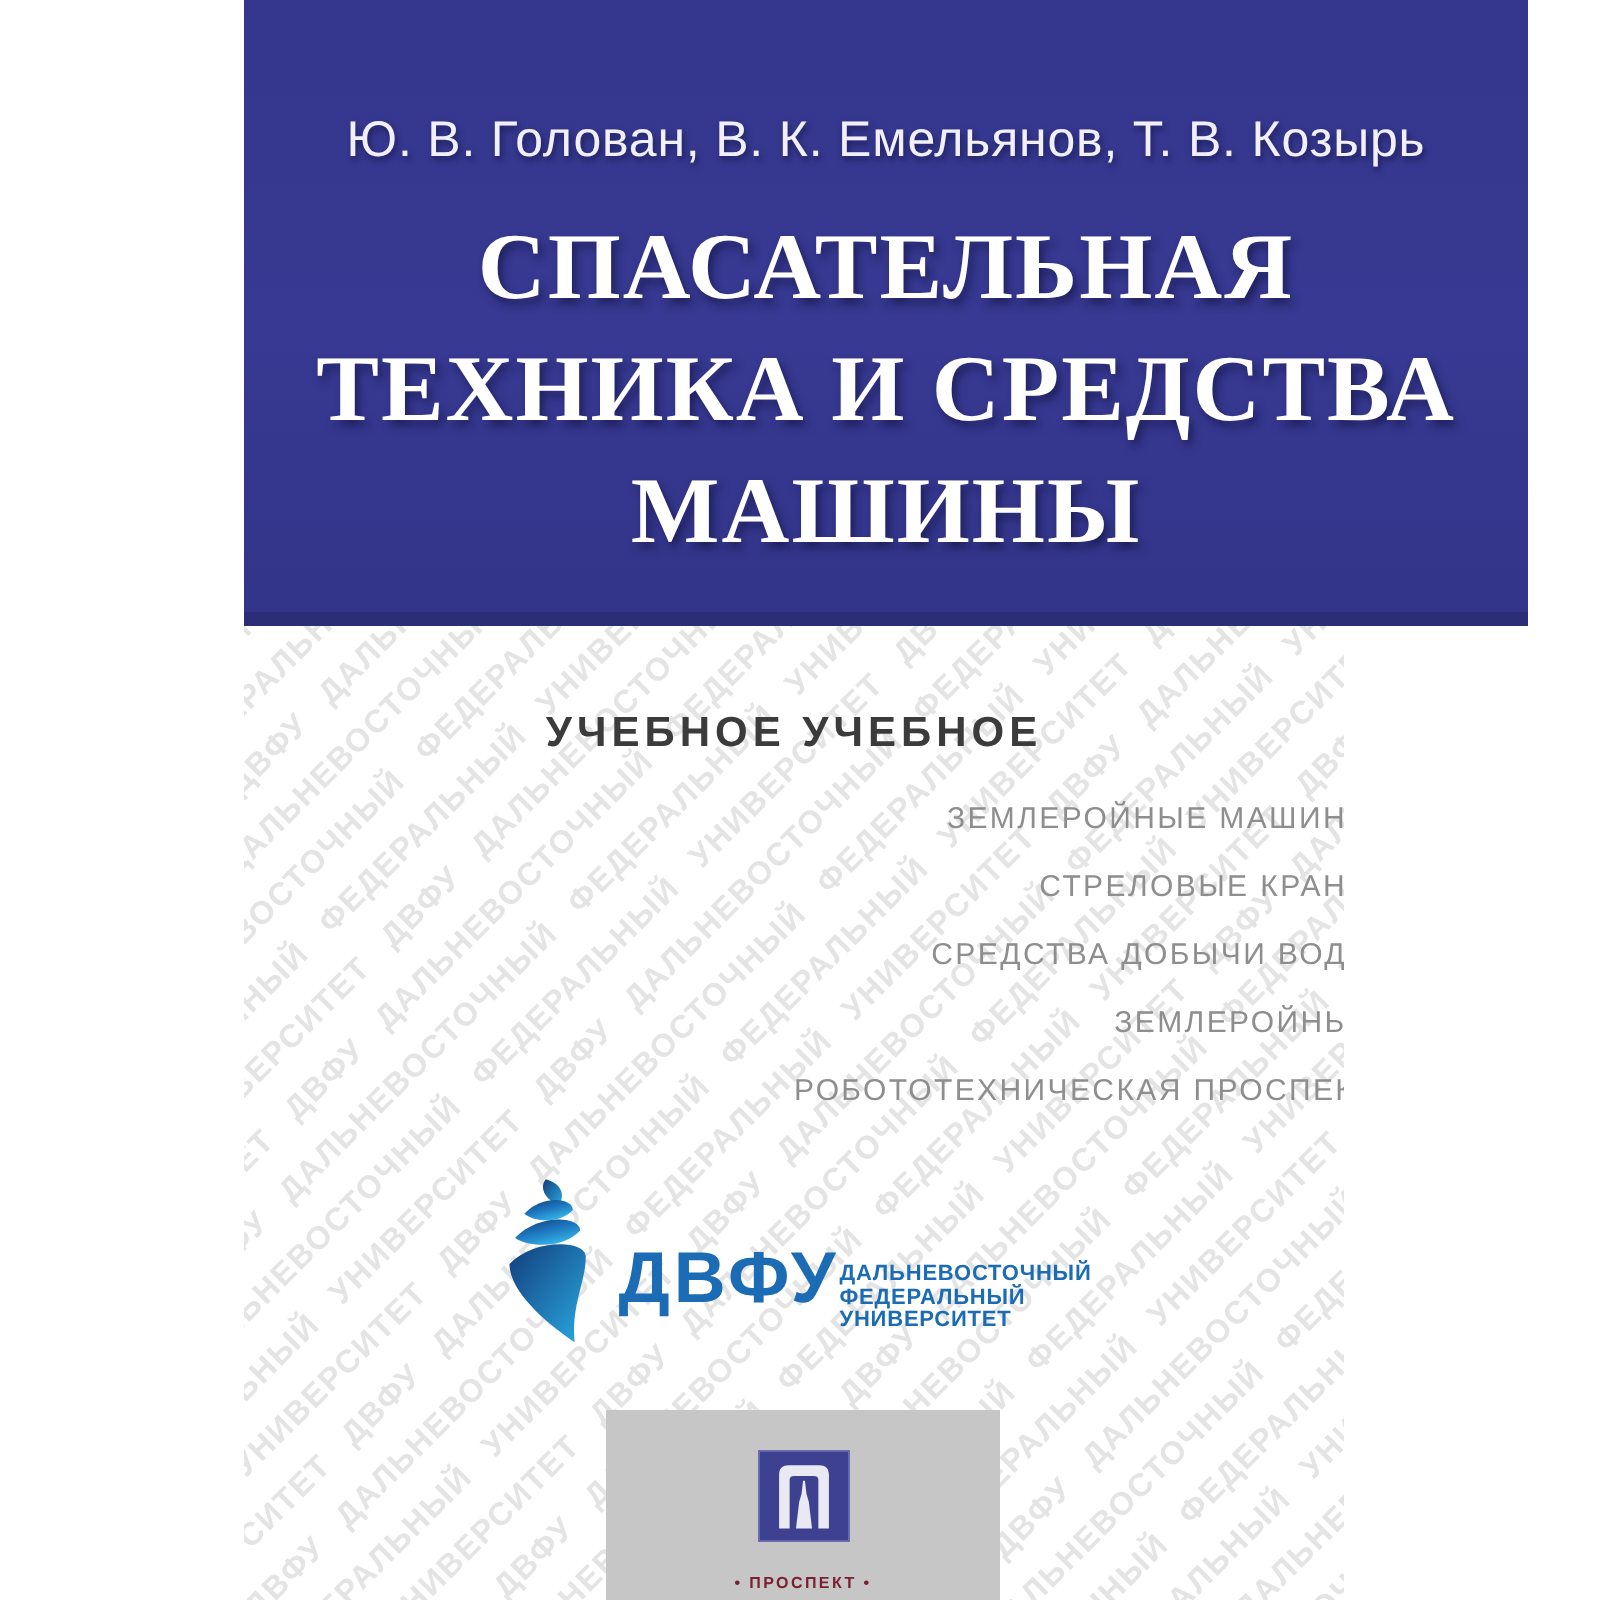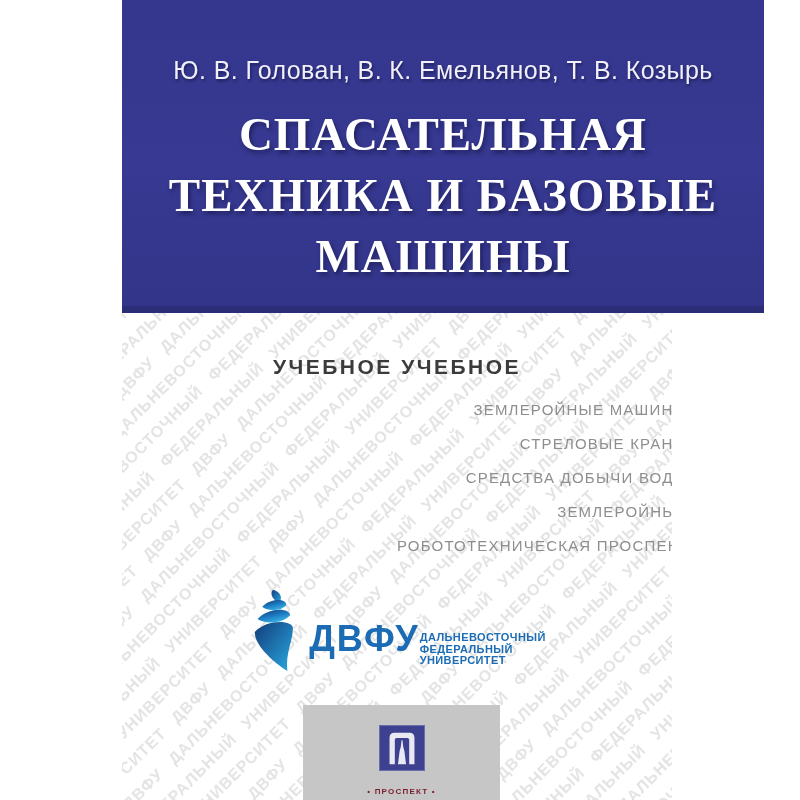--- a/index.html
+++ b/index.html
@@ -55,21 +55,21 @@
 </head>
 <body>
 
 <div class="page">
   <div class="cover">
 
     <div class="blue-panel">
       <div class="authors">Ю. В. Голован, В. К. Емельянов, Т. В. Козырь</div>
       <div class="book-title">
         <span>СПАСАТЕЛЬНАЯ</span>
-        <span>ТЕХНИКА И БАЗОВЫЕ</span>
+        <span>ТЕХНИКА И СРЕДСТВА</span>
         <span>МАШИНЫ</span>
       </div>
     </div>
 
     <div class="lower">
       <div class="watermark" style="color: rgb(228, 228, 228);">
           <div class="wm-row" style="margin-left: 0px;">ДВФУ ДАЛЬНЕВОСТОЧНЫЙ ФЕДЕРАЛЬНЫЙ УНИВЕРСИТЕТ   ДВФУ ДАЛЬНЕВОСТОЧНЫЙ ФЕДЕРАЛЬНЫЙ УНИВЕРСИТЕТ   ДВФУ ДАЛЬНЕВОСТОЧНЫЙ ФЕДЕРАЛЬНЫЙ УНИВЕРСИТЕТ   ДВФУ ДАЛЬНЕВОСТОЧНЫЙ ФЕДЕРАЛЬНЫЙ УНИВЕРСИТЕТ   ДВФУ ДАЛЬНЕВОСТОЧНЫЙ ФЕДЕРАЛЬНЫЙ УНИВЕРСИТЕТ   </div>
           <div class="wm-row" style="margin-left: -95px;">ДВФУ ДАЛЬНЕВОСТОЧНЫЙ ФЕДЕРАЛЬНЫЙ УНИВЕРСИТЕТ   ДВФУ ДАЛЬНЕВОСТОЧНЫЙ ФЕДЕРАЛЬНЫЙ УНИВЕРСИТЕТ   ДВФУ ДАЛЬНЕВОСТОЧНЫЙ ФЕДЕРАЛЬНЫЙ УНИВЕРСИТЕТ   ДВФУ ДАЛЬНЕВОСТОЧНЫЙ ФЕДЕРАЛЬНЫЙ УНИВЕРСИТЕТ   ДВФУ ДАЛЬНЕВОСТОЧНЫЙ ФЕДЕРАЛЬНЫЙ УНИВЕРСИТЕТ   </div>
           <div class="wm-row" style="margin-left: -190px;">ДВФУ ДАЛЬНЕВОСТОЧНЫЙ ФЕДЕРАЛЬНЫЙ УНИВЕРСИТЕТ   ДВФУ ДАЛЬНЕВОСТОЧНЫЙ ФЕДЕРАЛЬНЫЙ УНИВЕРСИТЕТ   ДВФУ ДАЛЬНЕВОСТОЧНЫЙ ФЕДЕРАЛЬНЫЙ УНИВЕРСИТЕТ   ДВФУ ДАЛЬНЕВОСТОЧНЫЙ ФЕДЕРАЛЬНЫЙ УНИВЕРСИТЕТ   ДВФУ ДАЛЬНЕВОСТОЧНЫЙ ФЕДЕРАЛЬНЫЙ УНИВЕРСИТЕТ   </div>
           <div class="wm-row" style="margin-left: -285px;">ДВФУ ДАЛЬНЕВОСТОЧНЫЙ ФЕДЕРАЛЬНЫЙ УНИВЕРСИТЕТ   ДВФУ ДАЛЬНЕВОСТОЧНЫЙ ФЕДЕРАЛЬНЫЙ УНИВЕРСИТЕТ   ДВФУ ДАЛЬНЕВОСТОЧНЫЙ ФЕДЕРАЛЬНЫЙ УНИВЕРСИТЕТ   ДВФУ ДАЛЬНЕВОСТОЧНЫЙ ФЕДЕРАЛЬНЫЙ УНИВЕРСИТЕТ   ДВФУ ДАЛЬНЕВОСТОЧНЫЙ ФЕДЕРАЛЬНЫЙ УНИВЕРСИТЕТ   </div>

